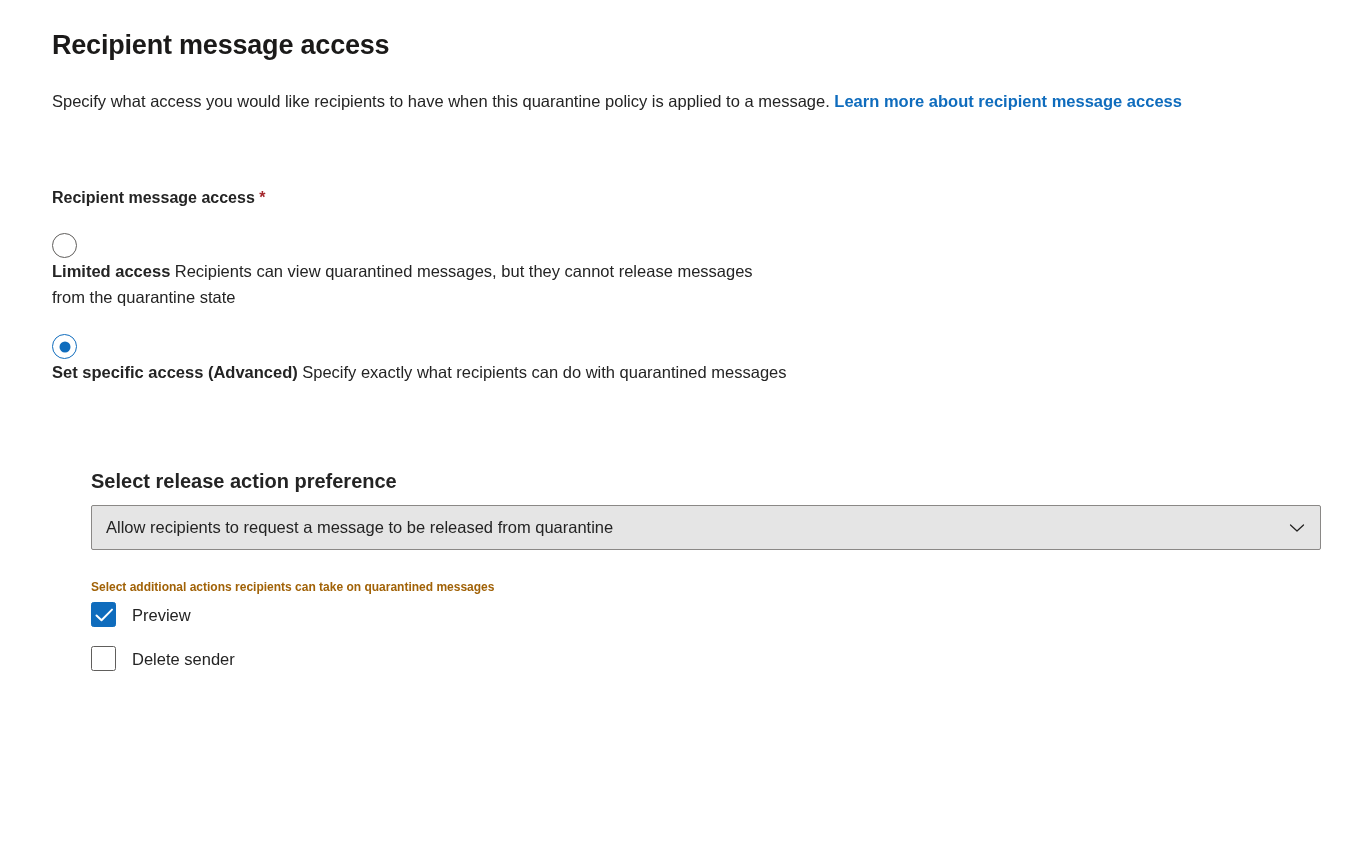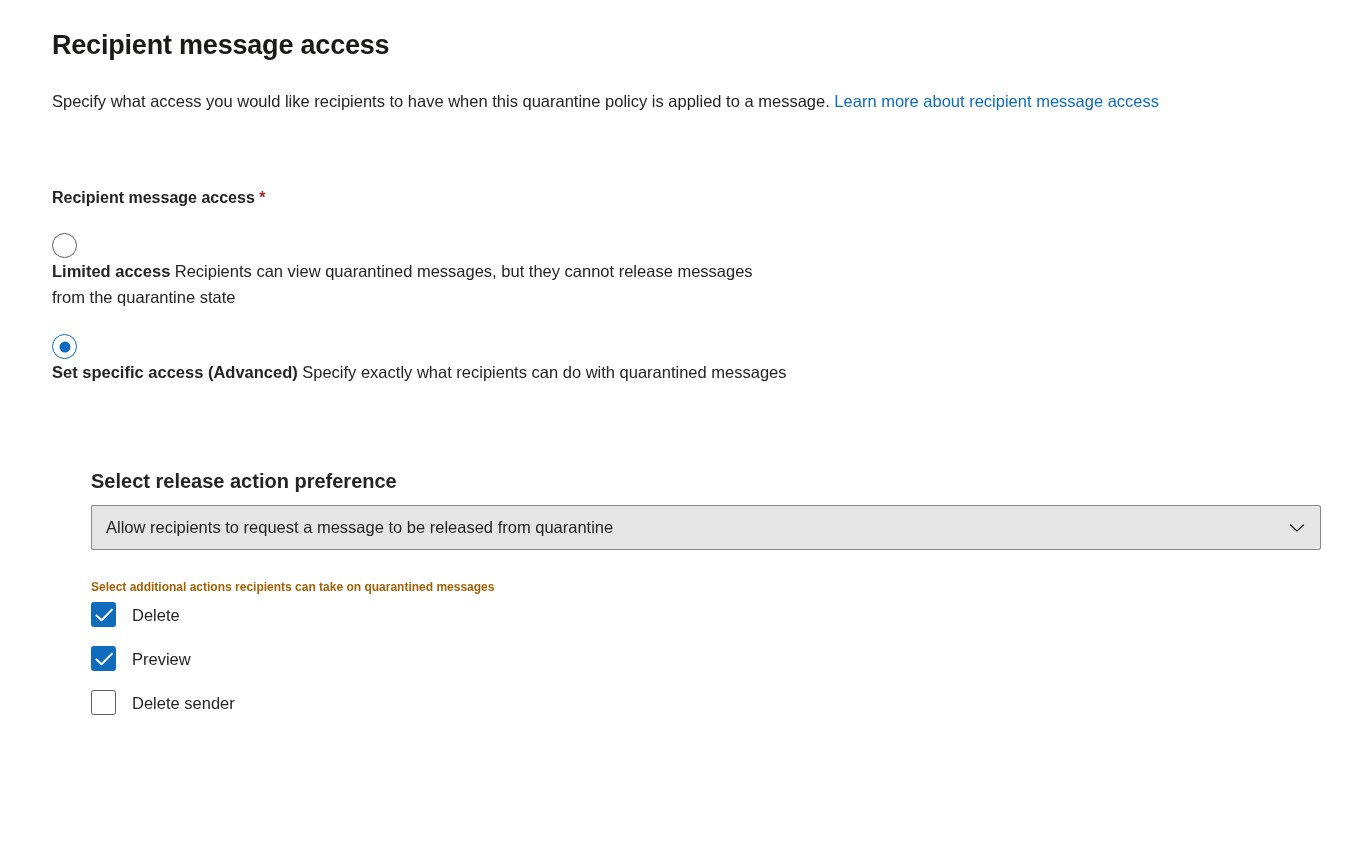--- a/index.html
+++ b/index.html
@@ -32,20 +32,21 @@
     font-size: 16.5px;
     line-height: 28px;
     color: #242424;
     max-width: 1275px;
     margin: 0;
   }
   .link {
     color: #0f6cbd;
     text-decoration: none;
     cursor: pointer;
+    font-weight: bold;
   }
   .field-label {
     font-size: 16px;
     font-weight: bold;
     color: #242424;
     margin-top: 74px;
     margin-bottom: 24px;
   }
   .required-star {
     color: #a4262c;
@@ -224,35 +225,27 @@
       <span class="dropdown-value">Allow recipients to request a message to be released from quarantine</span>
       <span class="chev">
         <svg width="18" height="18" viewBox="0 0 18 18" fill="none" xmlns="http://www.w3.org/2000/svg">
           <path d="M2.5 6 L9 12 L15.5 6" stroke="#201f1e" stroke-width="1.2" fill="none" stroke-linecap="round" stroke-linejoin="round"></path>
         </svg>
       </span>
     </div>
 
     <div class="sub-label2">Select additional actions recipients can take on quarantined messages</div>
 
+
     <div class="check-row">
       <span class="checkbox checked">
         <svg width="19" height="17" viewBox="0 0 19 17" fill="none" xmlns="http://www.w3.org/2000/svg">
           <path d="M1.5 8.5 L6.5 13.2 L17 2.6" stroke="#ffffff" stroke-width="2" fill="none" stroke-linecap="round" stroke-linejoin="round"></path>
         </svg>
       </span>
-      <span class="check-label">Delete</span>
-    </div>
-
-    <div class="check-row">
-      <span class="checkbox checked">
-        <svg width="19" height="17" viewBox="0 0 19 17" fill="none" xmlns="http://www.w3.org/2000/svg">
-          <path d="M1.5 8.5 L6.5 13.2 L17 2.6" stroke="#ffffff" stroke-width="2" fill="none" stroke-linecap="round" stroke-linejoin="round"></path>
-        </svg>
-      </span>
       <span class="check-label">Preview</span>
     </div>
 
     <div class="check-row">
       <span class="checkbox"></span>
       <span class="check-label">Delete sender</span>
     </div>
 
   </div>
 

